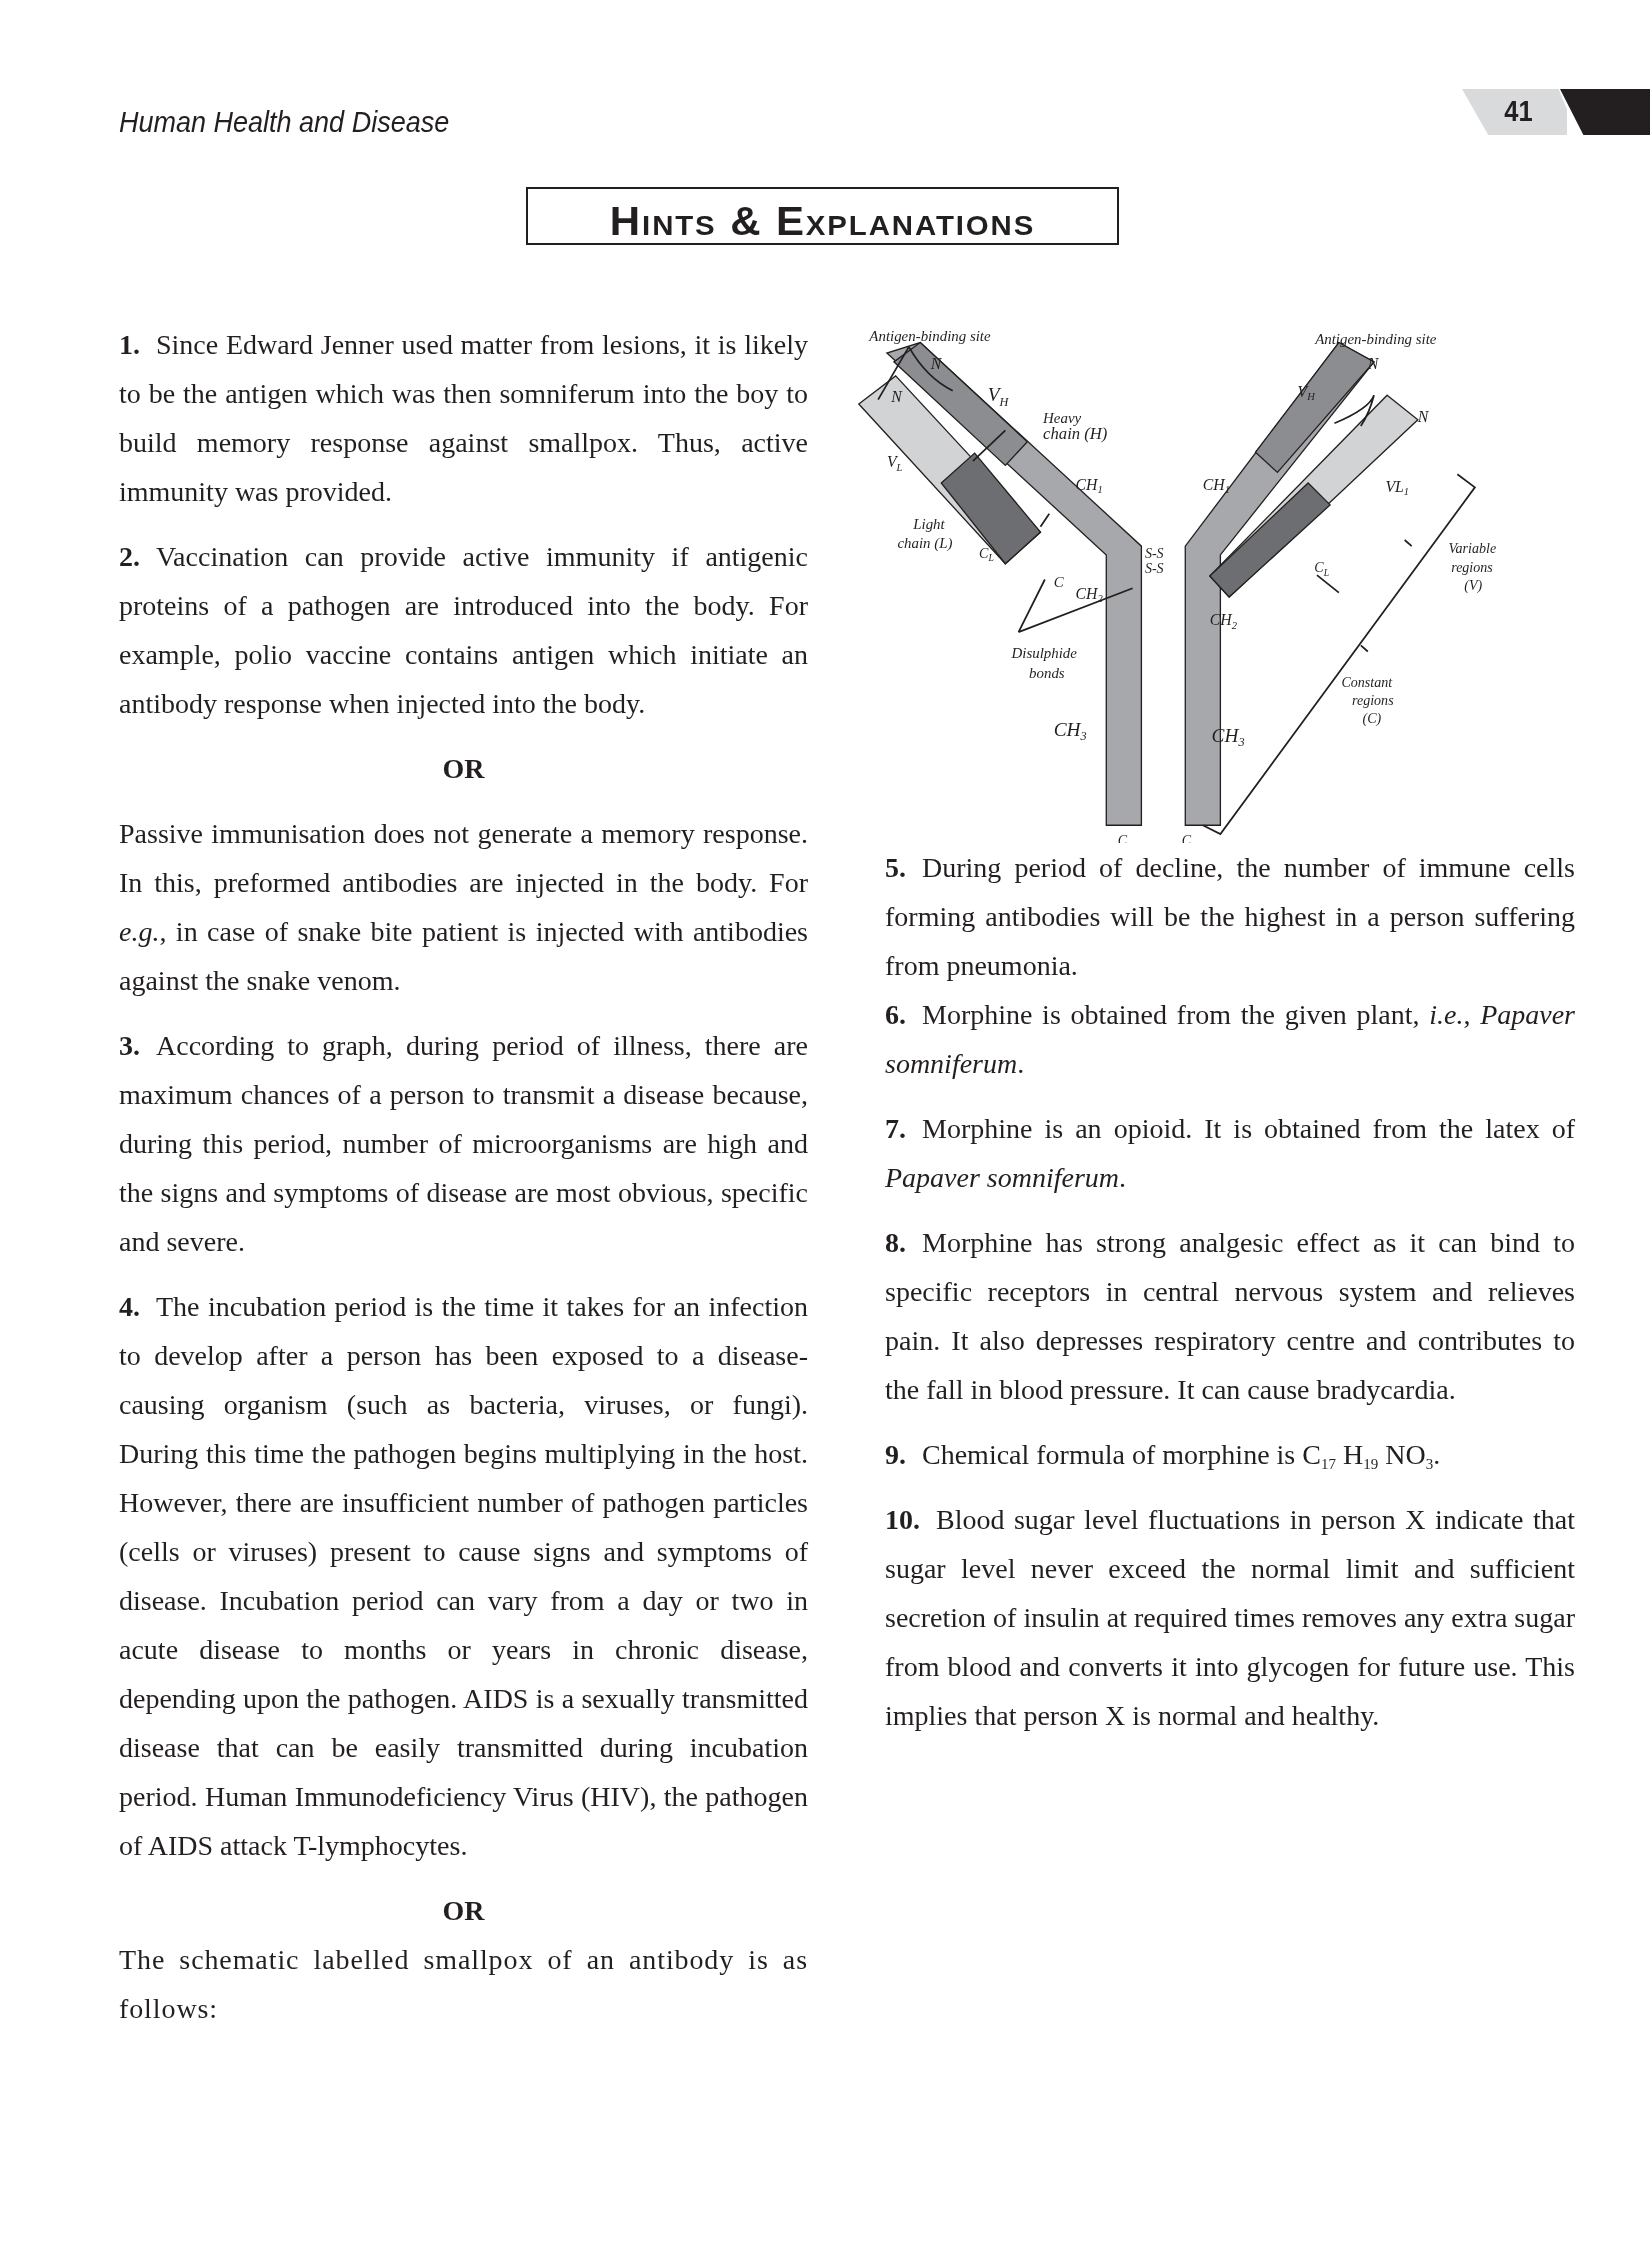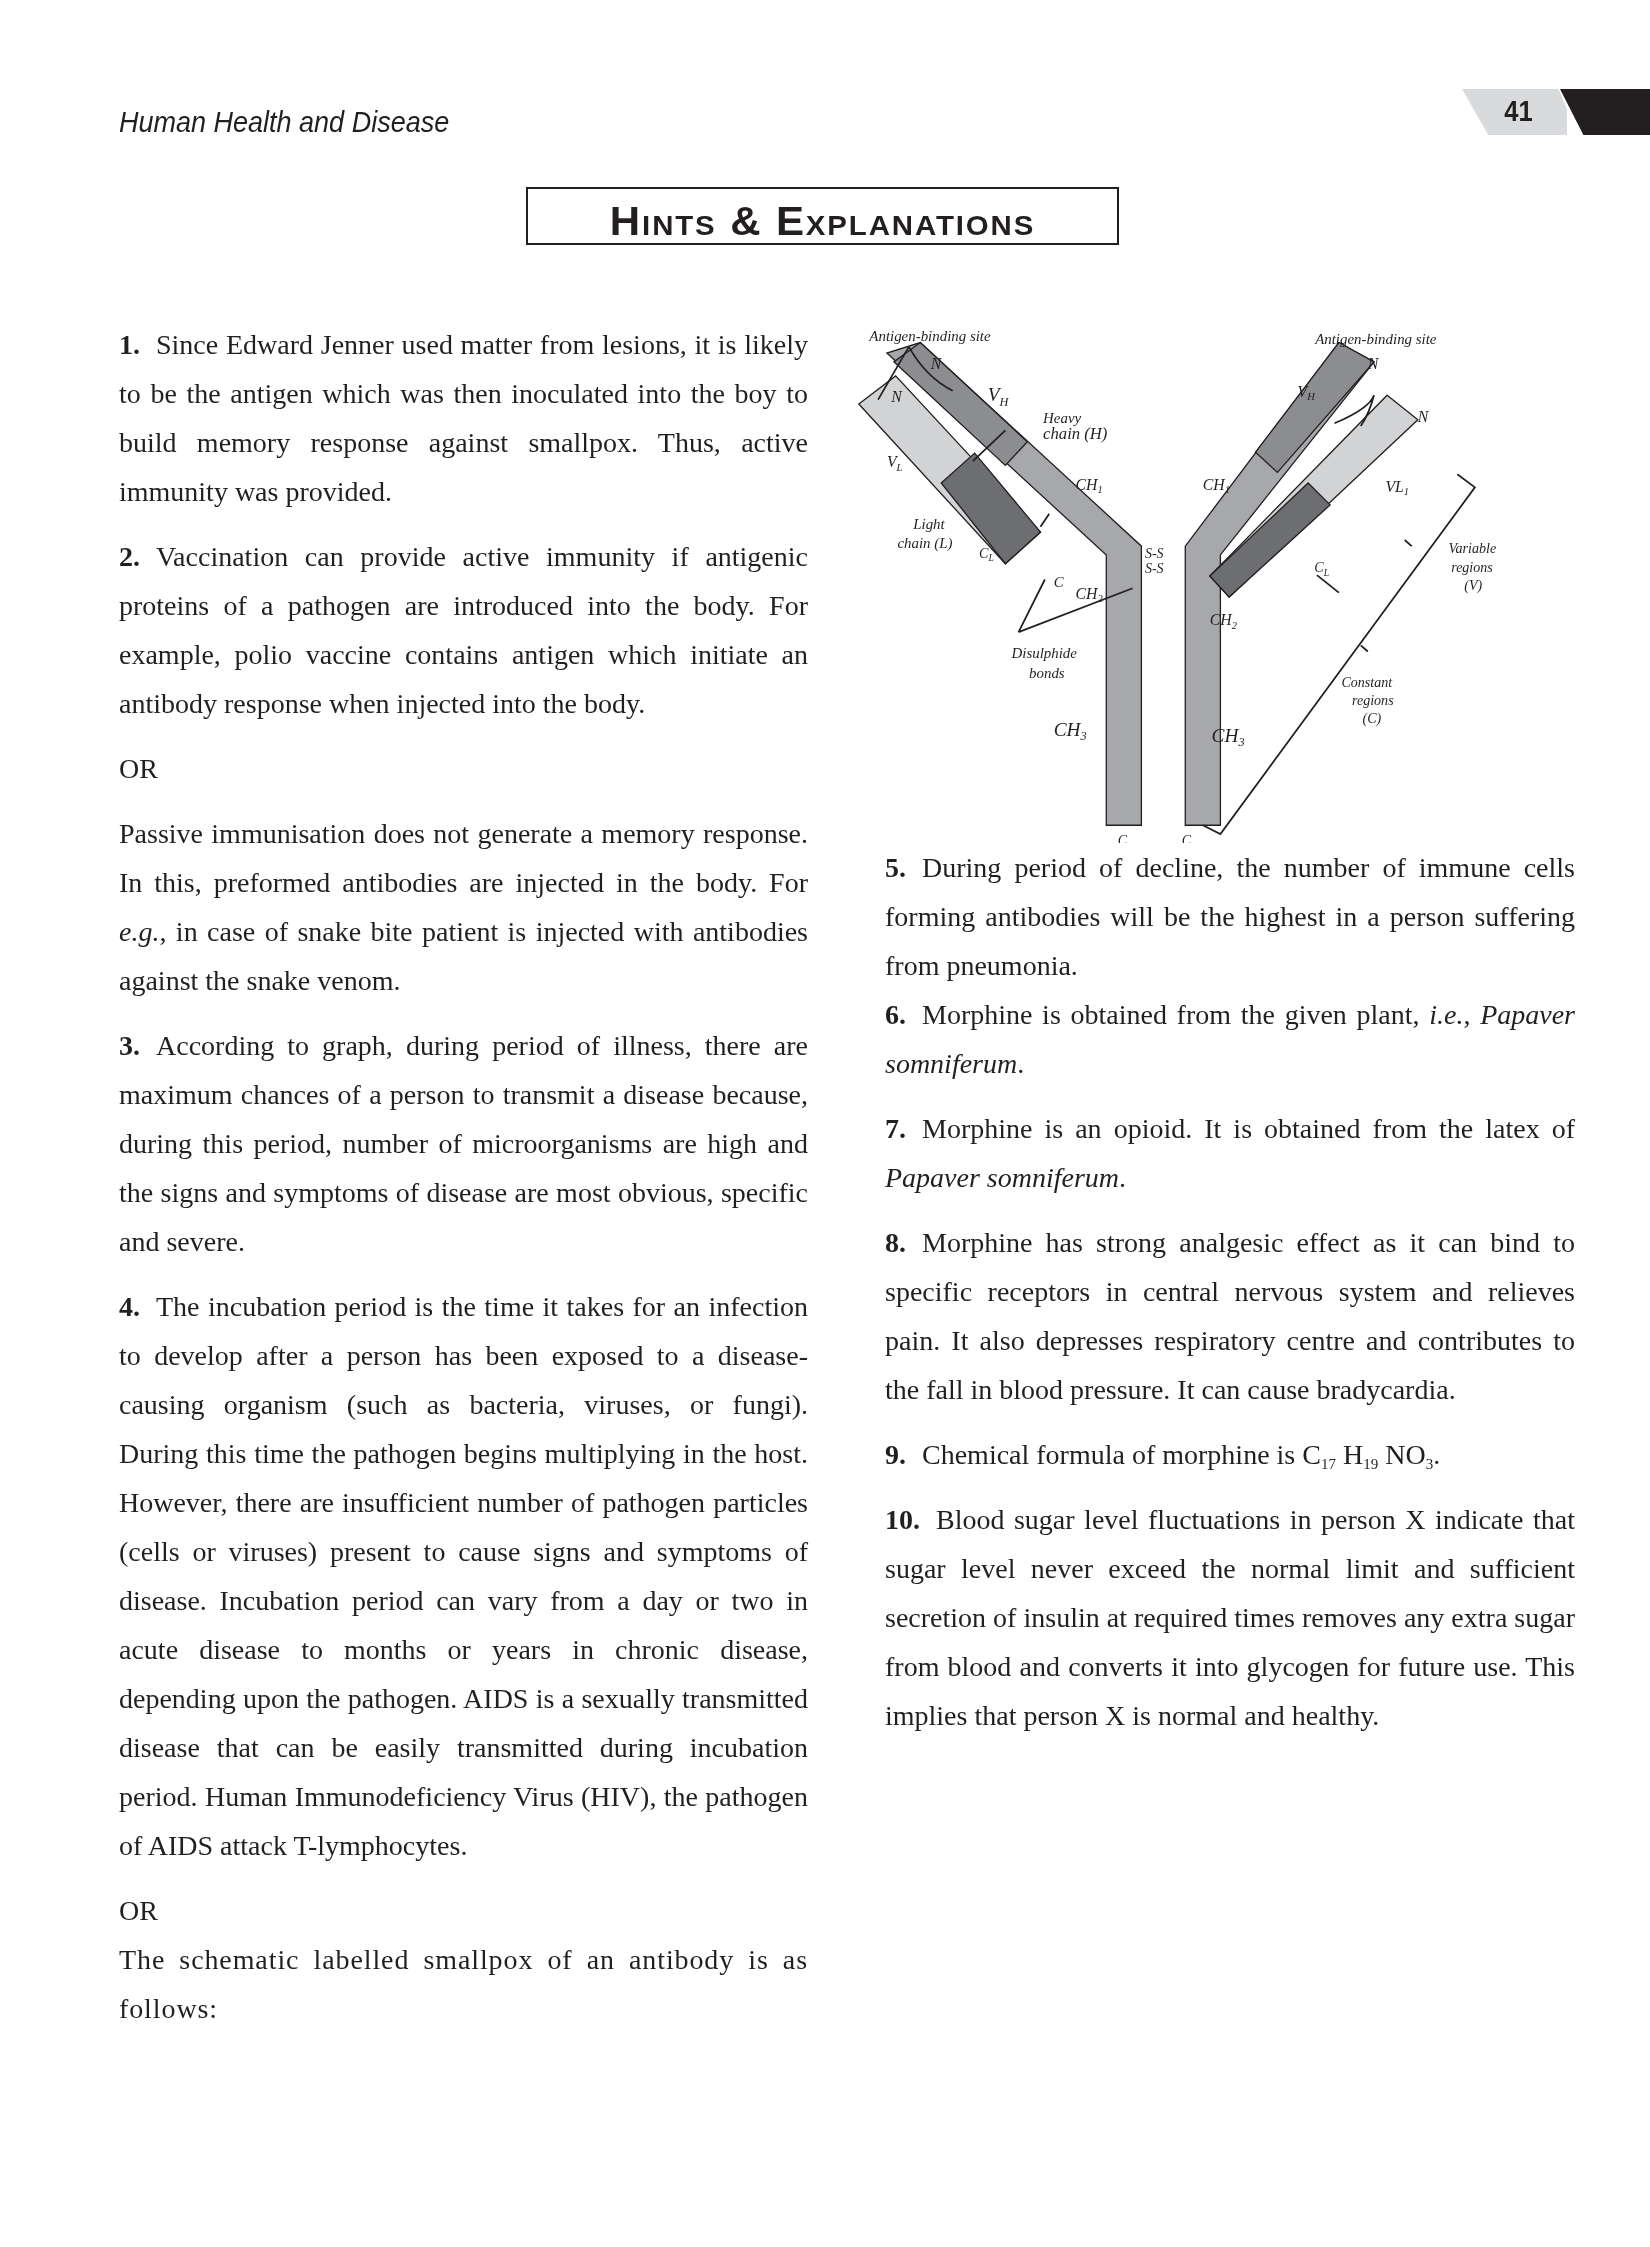--- a/index.html
+++ b/index.html
@@ -7,21 +7,21 @@
   .running-head { position:absolute; left:119px; top:105px; font-family:"Liberation Sans","DejaVu Sans",sans-serif; font-style:italic; font-size:30px; color:#231f20; transform:scaleX(0.9); transform-origin:left; }
   .page-tab { position:absolute; left:1462px; top:89px; width:189px; height:46px; }
   .page-tab .light { position:absolute; left:0; top:0; width:105px; height:46px; background:#d9dadb; clip-path:polygon(0 0,100% 0,100% 0,100% 100%,22% 100%); clip-path:polygon(0 0,92% 0,110% 100%,25% 100%); }
   .page-tab .dark { position:absolute; left:98px; top:0; width:90px; height:46px; background:#231f20; clip-path:polygon(0 0,100% 0,100% 100%,26% 100%); }
   .page-num { position:absolute; left:1492px; top:88px; width:53px; height:46px; line-height:46px; text-align:center; font-family:"Liberation Sans","DejaVu Sans",sans-serif; font-weight:bold; font-size:30px; color:#231f20; transform:scaleX(0.85); }
   .title-box { position:absolute; left:526px; top:187px; width:593px; height:58px; border:2.6px solid #231f20; box-sizing:border-box; text-align:center; }
   .title-box span { display:inline-block; font-family:"Liberation Sans","DejaVu Sans",sans-serif; font-weight:bold; font-size:40px; line-height:65px; letter-spacing:1.8px; font-variant:small-caps; transform:scaleX(1.05); }
   .col { position:absolute; font-size:28px; line-height:49px; text-align:justify; }
   .col p { margin:0 0 16px 0; }
   .col .num { font-weight:bold; margin-right:16px; }
-  .or { font-weight:normal; margin:0 0 16px 0; }
+  .or { text-align:center; font-weight:bold; margin:0 0 16px 0; }
   .left { left:119px; top:320px; width:689px; }
   .right { left:885px; top:843px; width:690px; }
   sub { font-size:15px; line-height:0; vertical-align:-5.3px; }
   .diagram { position:absolute; left:843px; top:316px; width:667px; height:527px; }
   .diagram text { font-family:"Liberation Serif","DejaVu Serif",serif; font-style:italic; fill:#231f20; }
 </style>
 </head>
 <body>
 
 <div class="running-head">Human Health and Disease</div>
@@ -29,21 +29,21 @@
   <div class="light"></div>
   <div class="dark"></div>
 </div>
 <div class="page-num">41</div>
 
 <div class="title-box">
   <span>Hints &amp; Explanations</span>
 </div>
 
 <div class="col left">
-  <p><span class="num">1.</span><span>Since Edward Jenner used matter from lesions, it is likely to be the antigen which was then inoculated into the boy to build memory response against smallpox. Thus, active immunity was provided.</span></p>
+  <p><span class="num">1.</span><span>Since Edward Jenner used matter from lesions, it is likely to be the antigen which was then somniferum into the boy to build memory response against smallpox. Thus, active immunity was provided.</span></p>
   <p><span class="num">2.</span><span>Vaccination can provide active immunity if antigenic proteins of a pathogen are introduced into the body. For example, polio vaccine contains antigen which initiate an antibody response when injected into the body.</span></p>
   <p class="or">OR</p>
   <p><span>Passive immunisation does not generate a memory response. In this, preformed antibodies are injected in the body. For </span><i>e.g.</i><span>, in case of snake bite patient is injected with antibodies against the snake venom.</span></p>
   <p><span class="num">3.</span><span>According to graph, during period of illness, there are maximum chances of a person to transmit a disease because, during this period, number of microorganisms are high and the signs and symptoms of disease are most obvious, specific and severe.</span></p>
   <p><span class="num">4.</span><span>The incubation period is the time it takes for an infection to develop after a person has been exposed to a disease-causing organism (such as bacteria, viruses, or fungi). During this time the pathogen begins multiplying in the host. However, there are insufficient number of pathogen particles (cells or viruses) present to cause signs and symptoms of disease. Incubation period can vary from a day or two in acute disease to months or years in chronic disease, depending upon the pathogen. AIDS is a sexually transmitted disease that can be easily transmitted during incubation period. Human Immunodeficiency Virus (HIV), the pathogen of AIDS attack T-lymphocytes.</span></p>
   <p class="or" style="margin-bottom:0">OR</p>
   <p style="letter-spacing:0.9px">The schematic labelled smallpox of an antibody is as follows:</p>
 </div>
 
 <svg class="diagram" viewBox="0 0 760 600">

